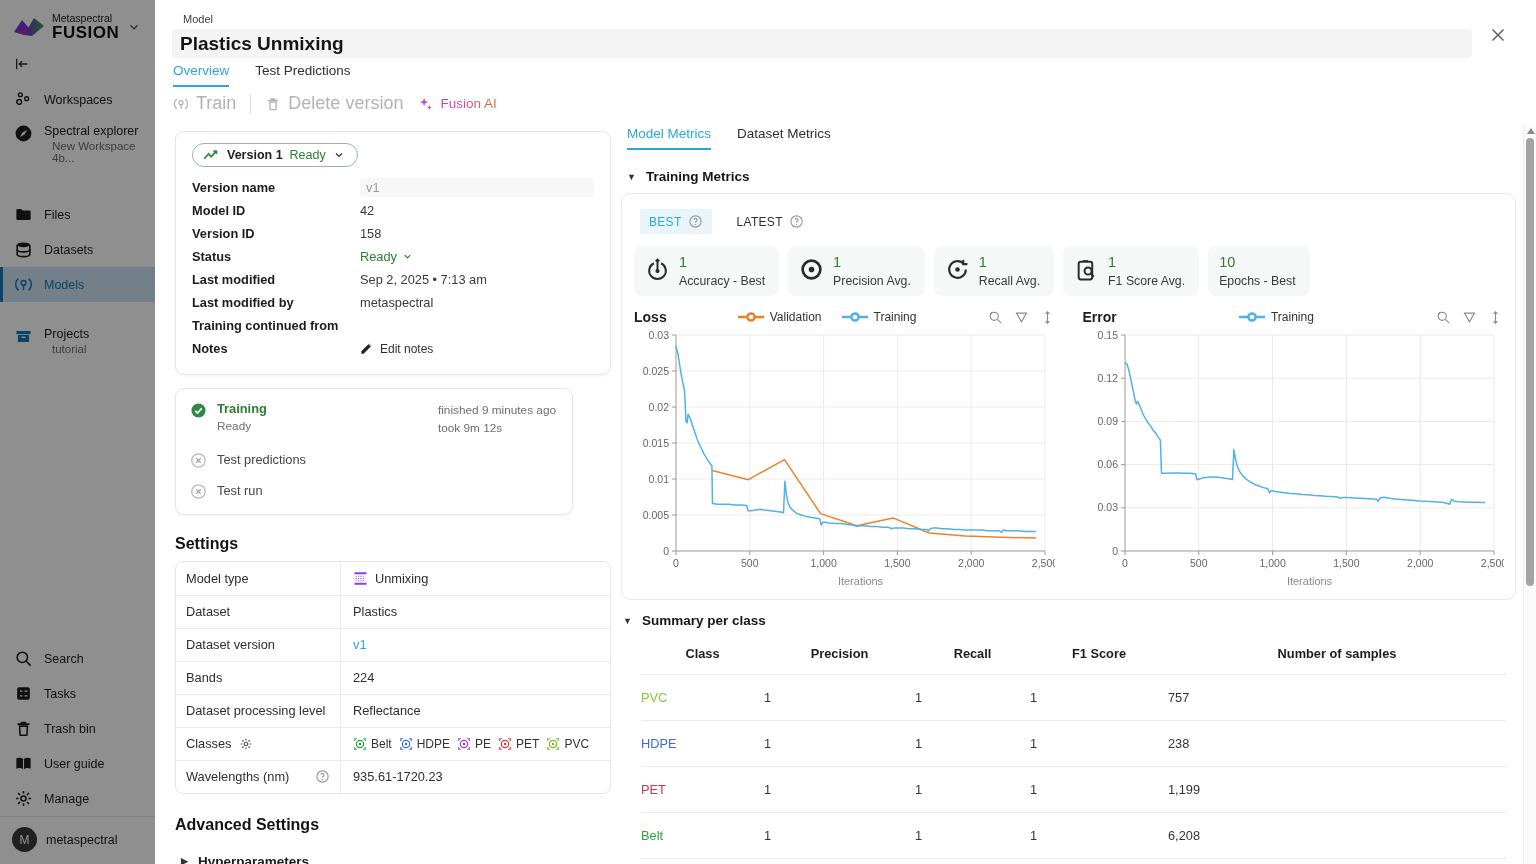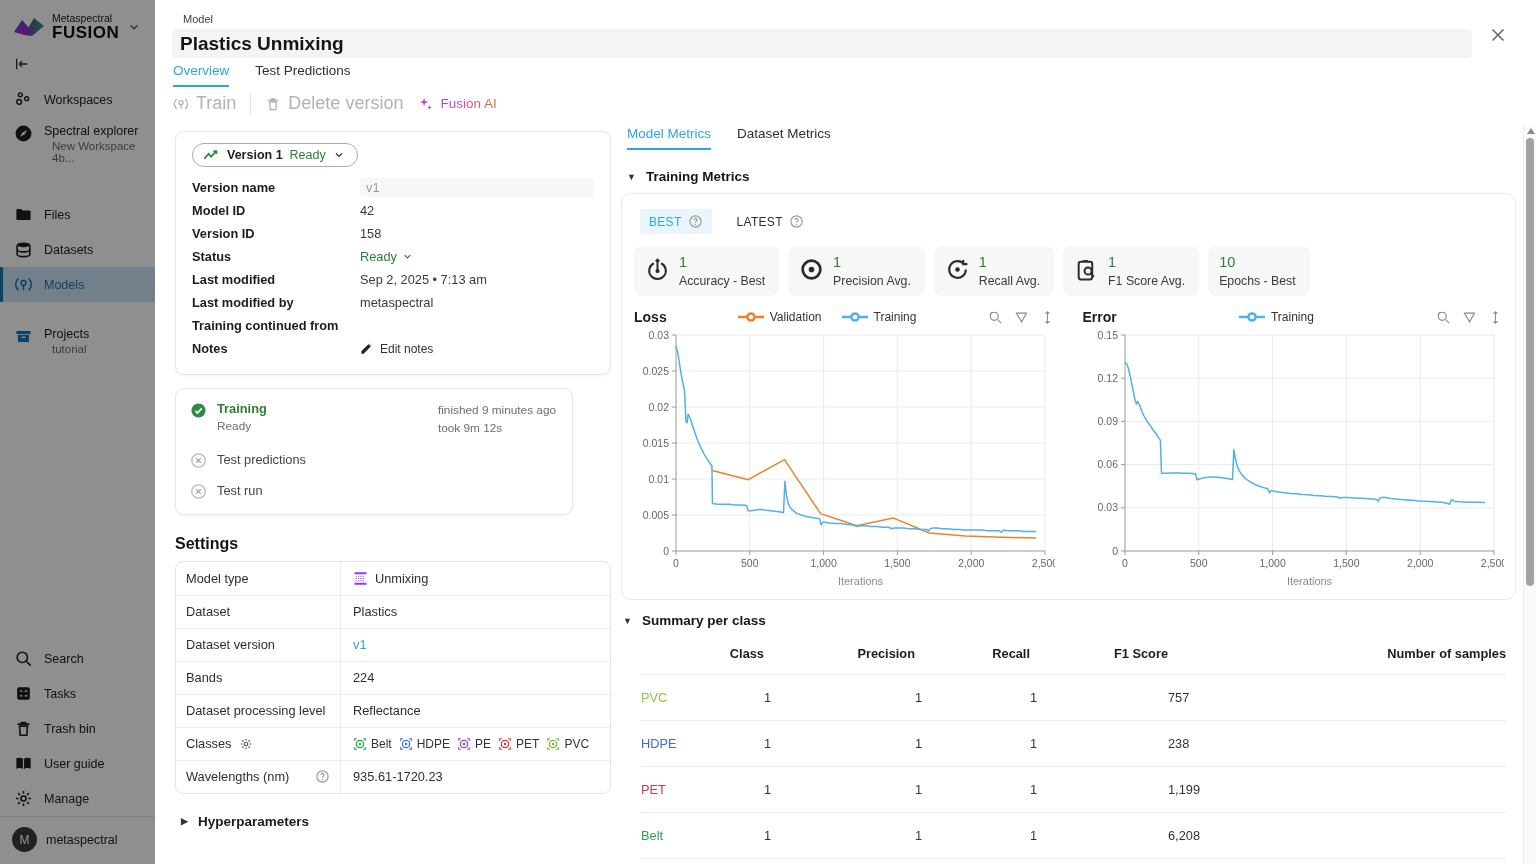--- a/index.html
+++ b/index.html
@@ -114,21 +114,21 @@
   .chart-head { display:flex; align-items:center; margin-bottom:2px; }
   .chart-title { font-size:14px; font-weight:700; color:#1d1d1d; }
   .legend { flex:1; display:flex; justify-content:center; gap:20px; }
   .legend-item { display:flex; align-items:center; gap:6px; font-size:12px; color:#333; }
   .chart-tools { display:flex; gap:11px; color:#8a8a8a; }
   .chart-tools .ico { width:15px; height:15px; cursor:pointer; }
   .chart-plot { width:100%; height:262px; }
 
   .summary-table { margin:6px 0 0 20px; }
   .sum-grid { width:865px; border-collapse:collapse; table-layout:fixed; }
-  .sum-grid th { text-align:right; font-size:12.8px; font-weight:700; color:#1d1d1d;
+  .sum-grid th { text-align:center; font-size:12.8px; font-weight:700; color:#1d1d1d;
     padding:9px 0 13px; }
   .sum-grid td { font-size:12.8px; color:#333; border-top:1px solid #ececec; padding:15px 0; }
   .cname { font-weight:400; }
 
   
   .scrollbar { position:absolute; right:0; top:125px; width:13px; height:739px;
     background:#fafafa; border-left:1px solid #eee; }
   .scroll-up { position:absolute; top:3px; left:3px; width:0; height:0;
     border-left:4px solid transparent; border-right:4px solid transparent;
     border-bottom:6px solid #8a8a8a; }
@@ -544,20 +544,21 @@
                 <circle cx="12" cy="12" r="9" fill="none" stroke="#9a9a9a" stroke-width="1.8"></circle>
                 <path d="M9.5 9.5a2.5 2.5 0 1 1 3.4 2.3c-.7.3-.9.8-.9 1.7" fill="none" stroke="#9a9a9a" stroke-width="1.8"></path>
                 <circle cx="12" cy="16.6" r="1.1" fill="#9a9a9a"></circle>
               </svg>
           </span>
         </span>
         <span class="set-value">935.61-1720.23</span>
       </div>
     </div>
 
+    <div class="section-h" style="margin-top:22px">Advanced Settings</div>
     <div class="adv-row">
       <span class="tri">▶</span>
       <span>Hyperparameters</span>
     </div>
 
   </div>
 
   <div class="right-col">
     <div class="rtabs tabs" style="position:static">
       <div class="tab active">Model Metrics</div>

